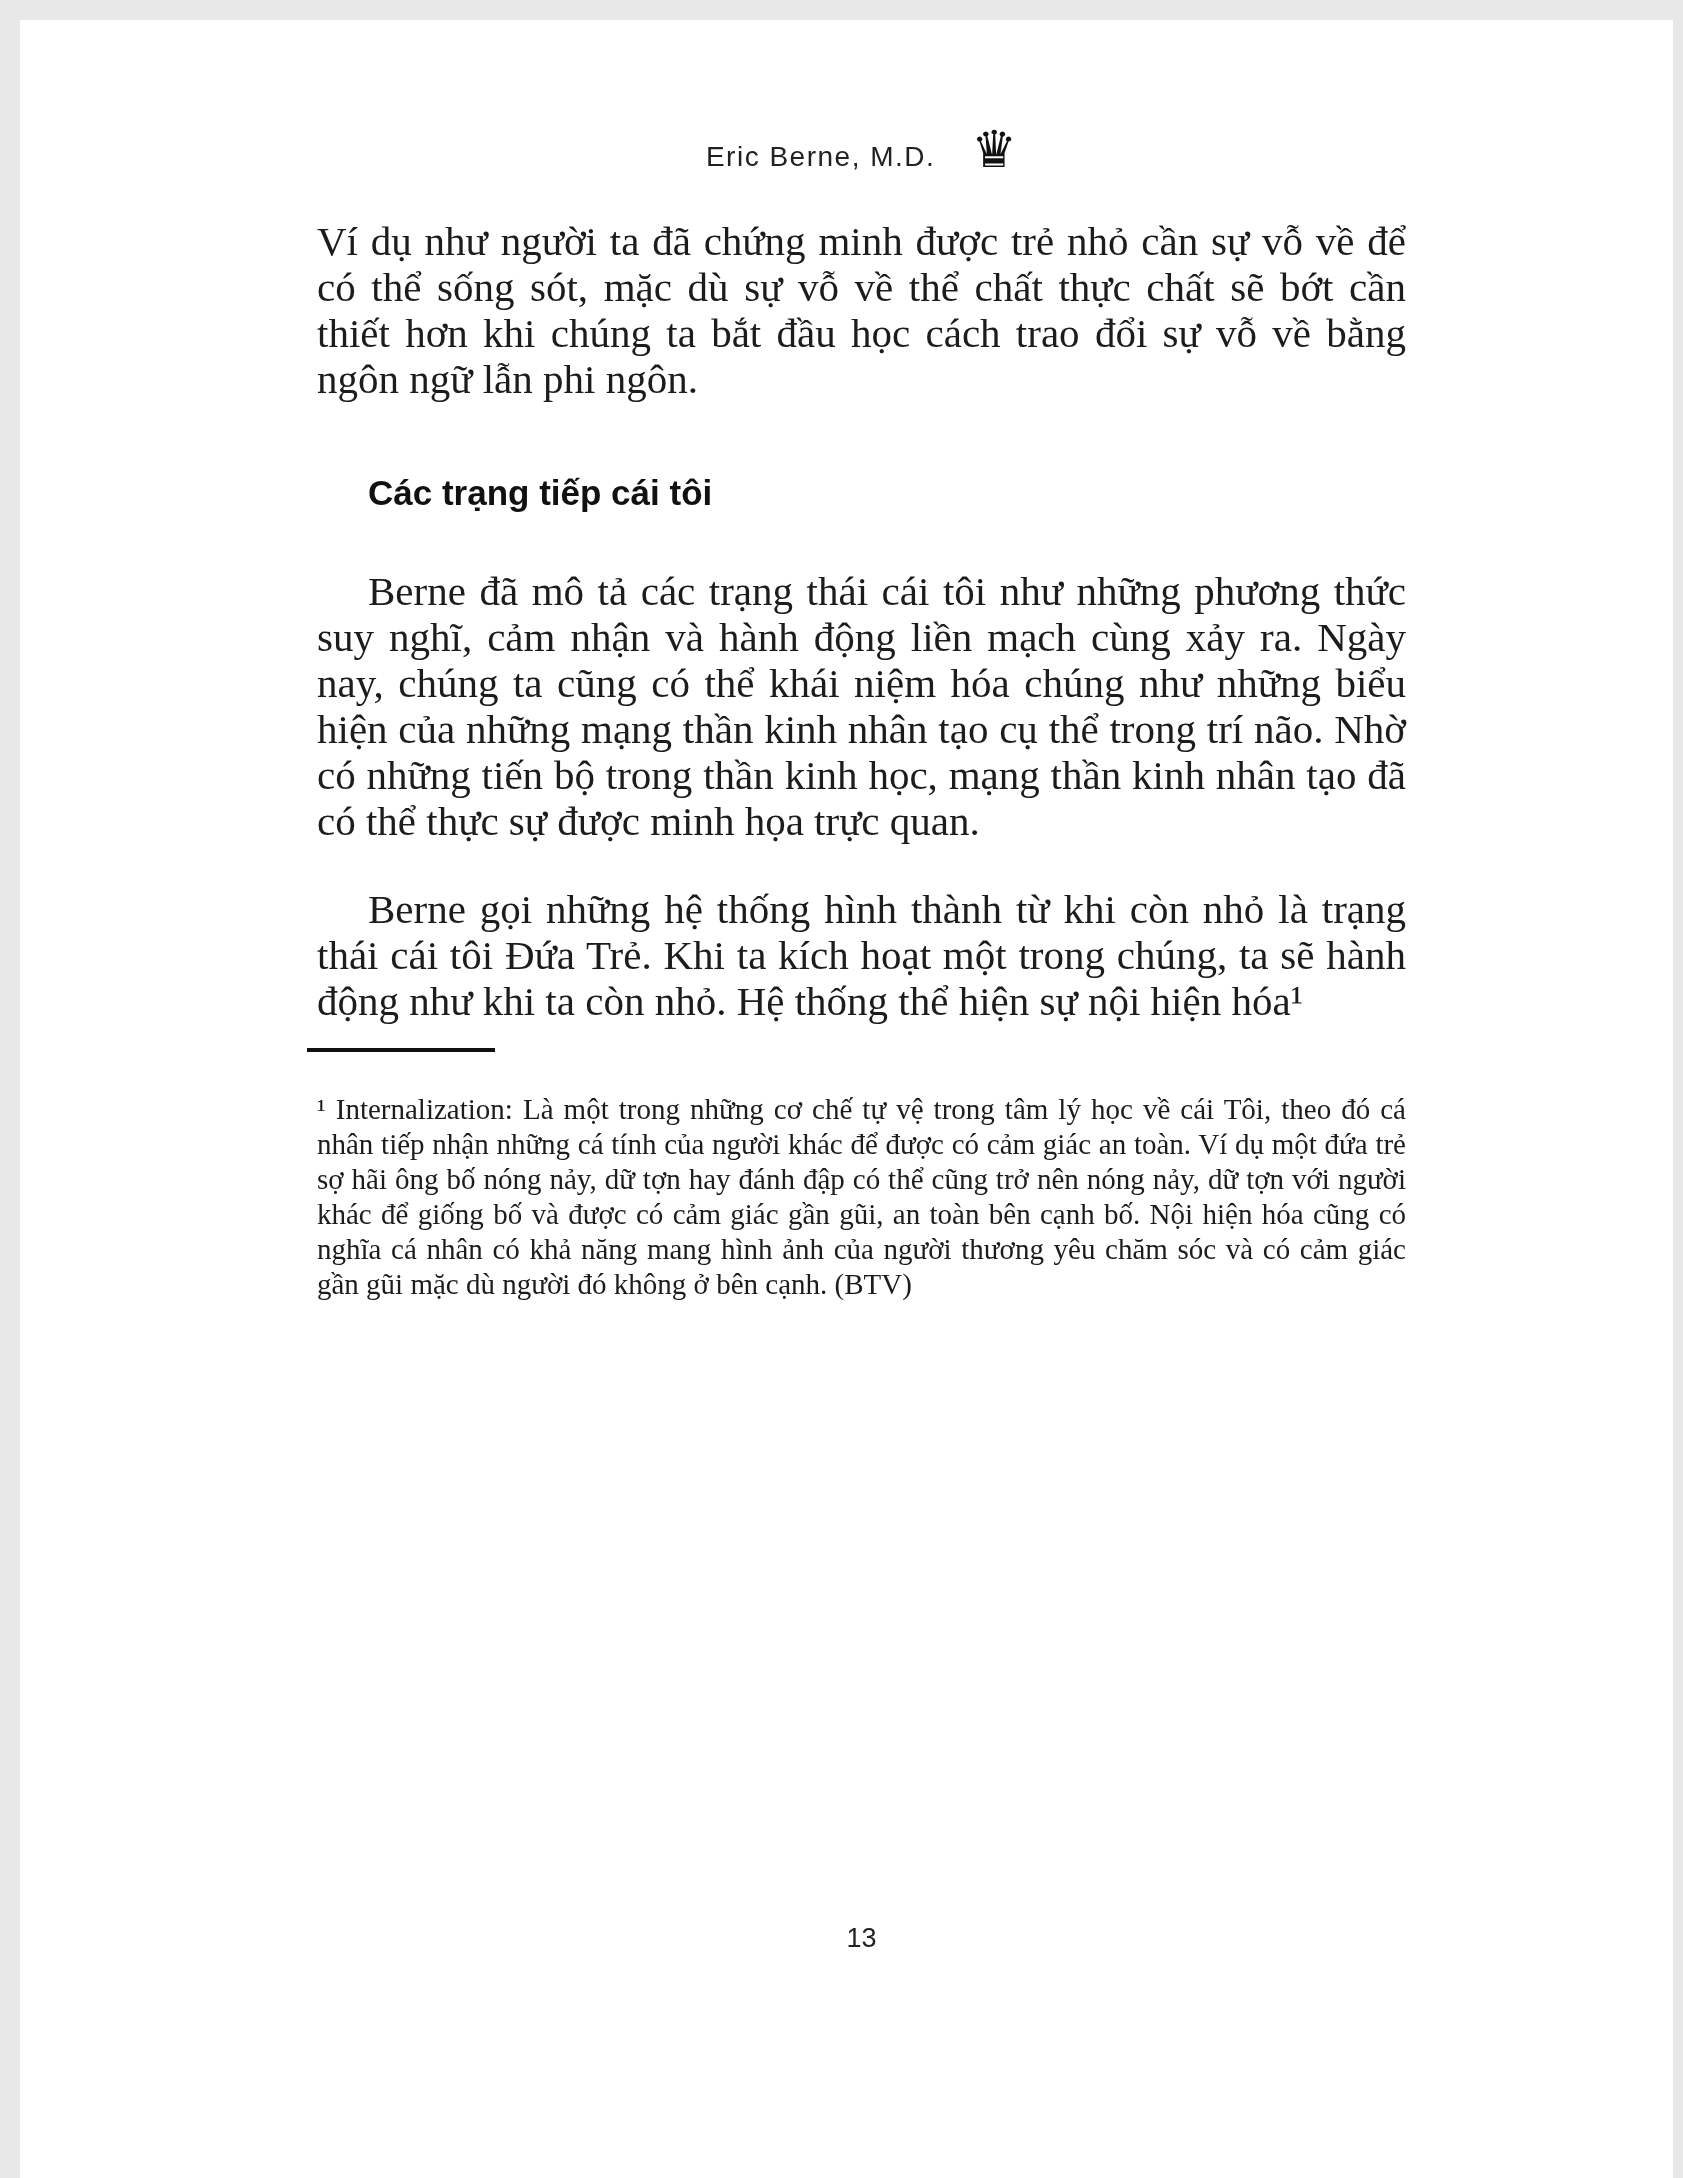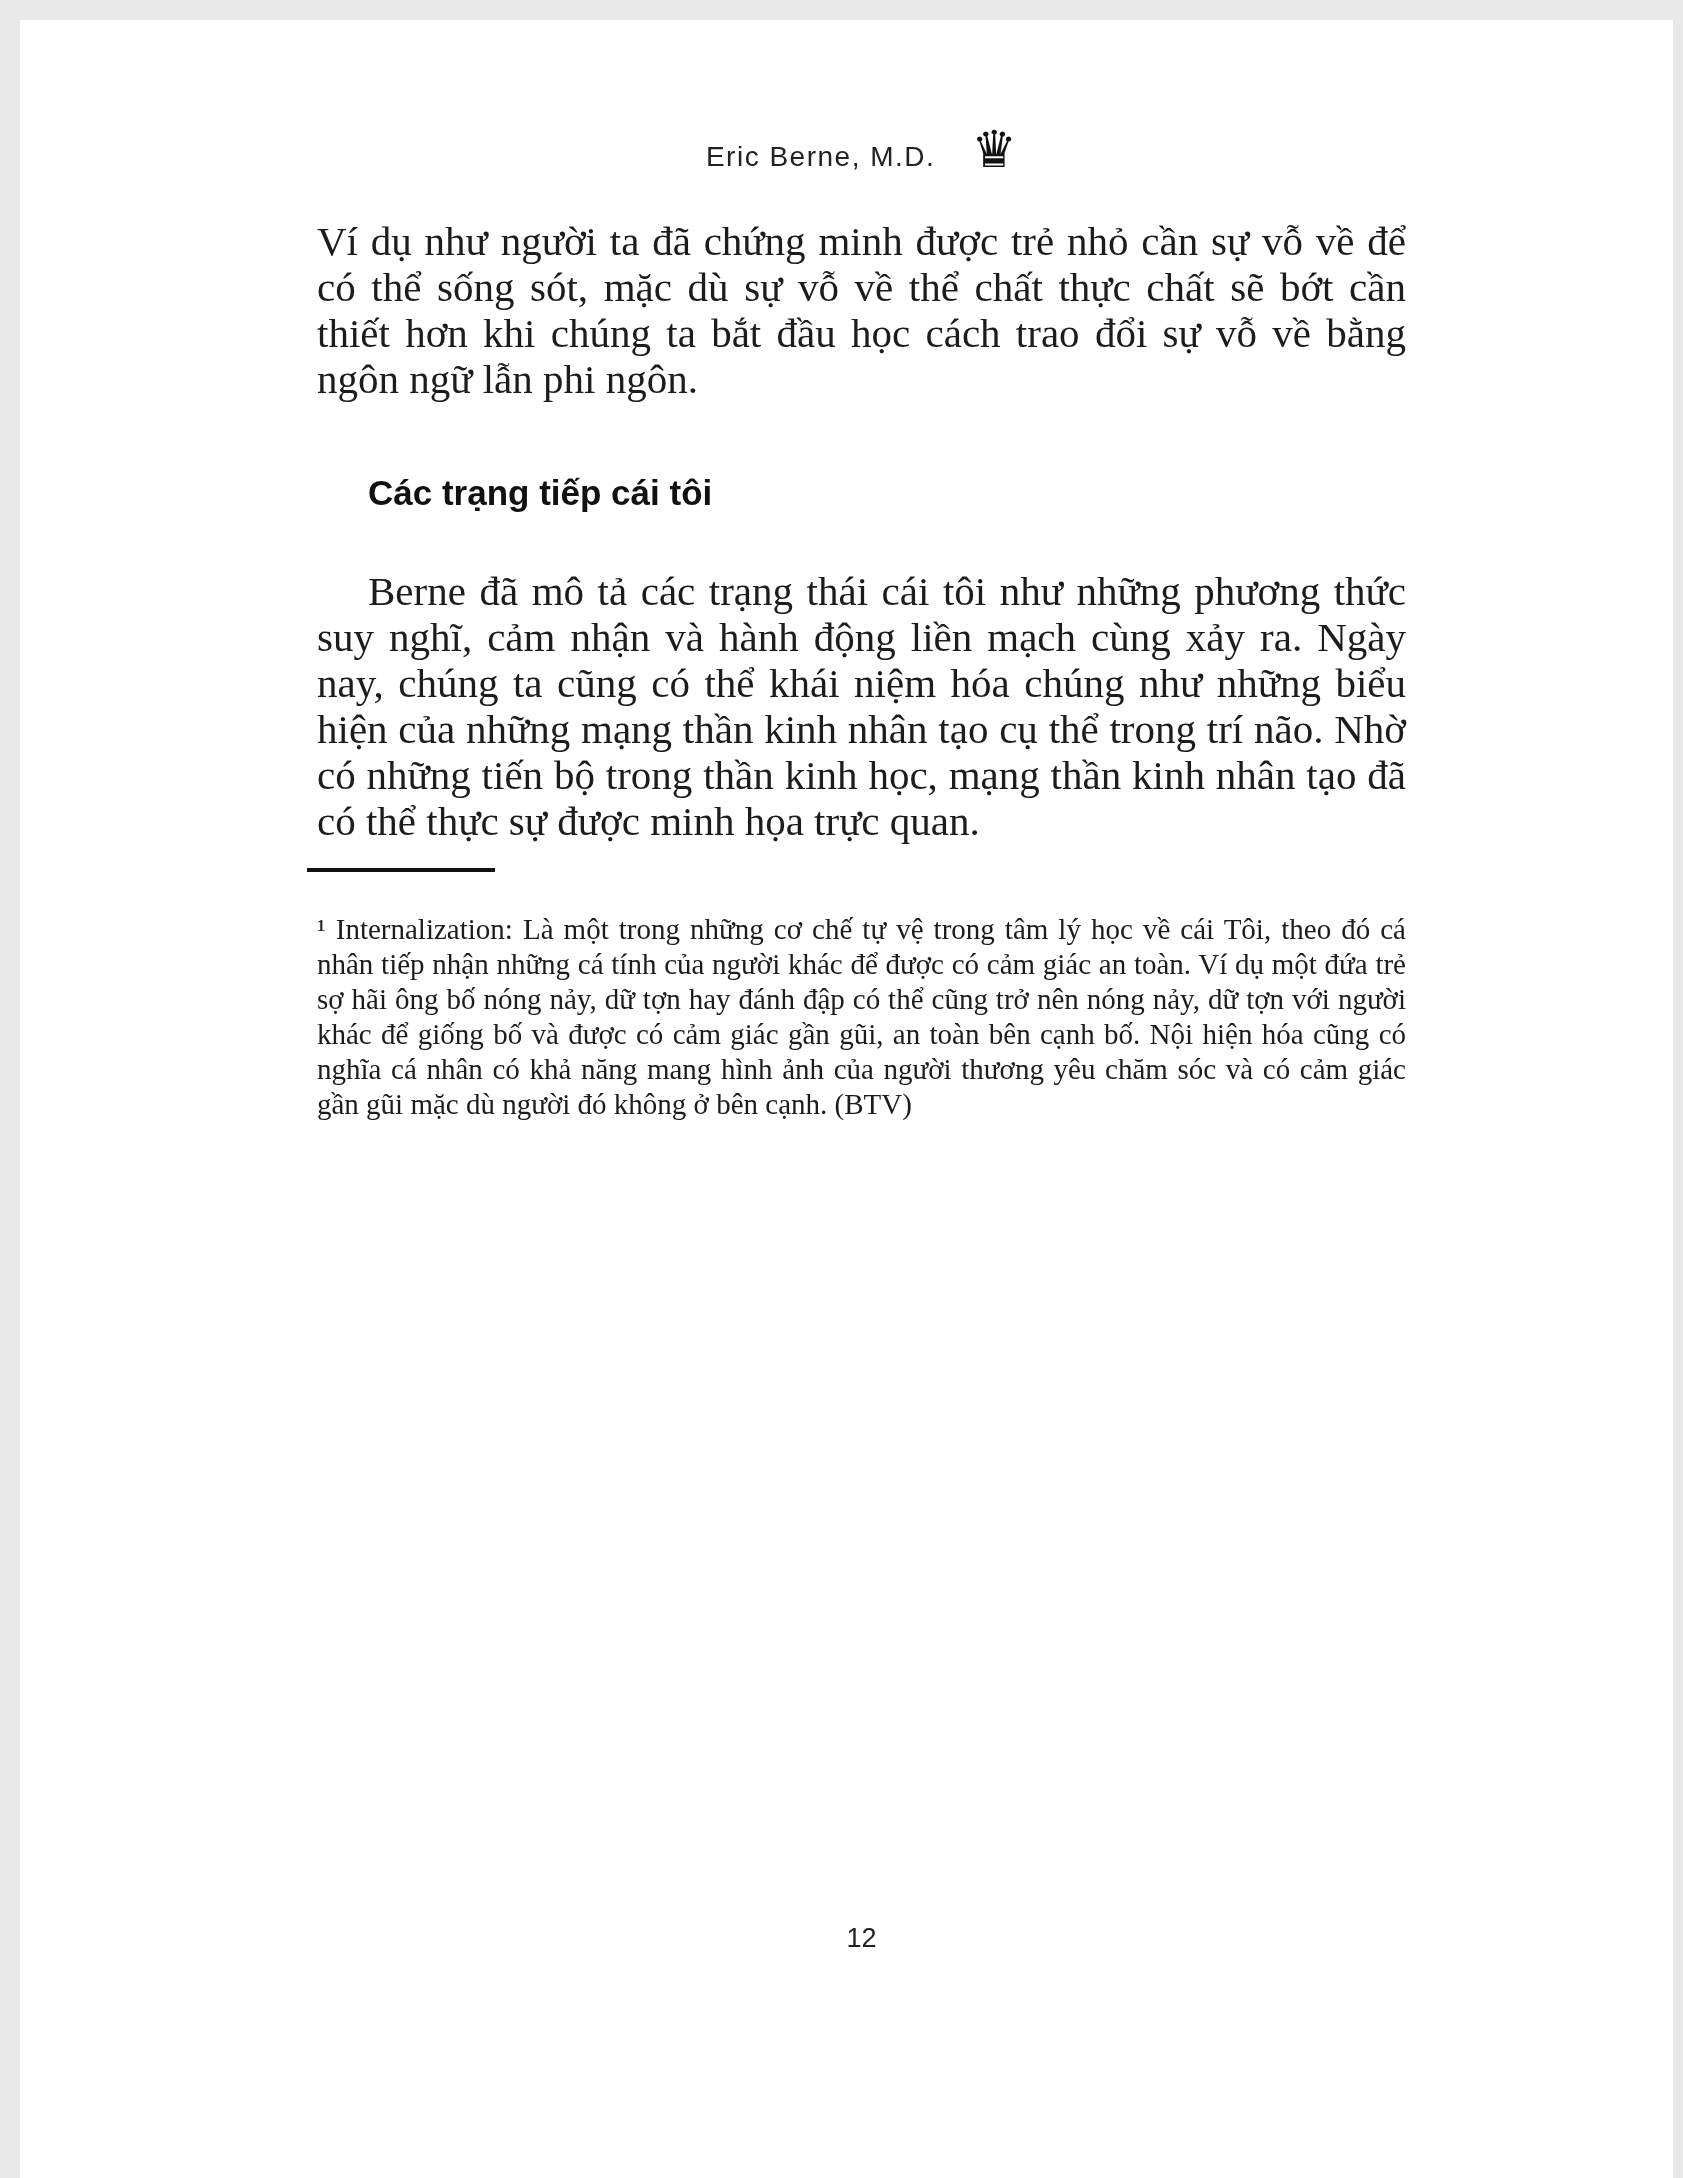--- a/index.html
+++ b/index.html
@@ -97,25 +97,26 @@
   </header>
 
   <main class="content">
 
     <p class="body-para para-1">Ví dụ như người ta đã chứng minh được trẻ nhỏ cần sự vỗ về để có thể sống sót, mặc dù sự vỗ về thể chất thực chất sẽ bớt cần thiết hơn khi chúng ta bắt đầu học cách trao đổi sự vỗ về bằng ngôn ngữ lẫn phi ngôn.</p>
 
     <h2 class="section-heading">Các trạng tiếp cái tôi</h2>
 
     <p class="body-para indent para-2">Berne đã mô tả các trạng thái cái tôi như những phương thức suy nghĩ, cảm nhận và hành động liền mạch cùng xảy ra. Ngày nay, chúng ta cũng có thể khái niệm hóa chúng như những biểu hiện của những mạng thần kinh nhân tạo cụ thể trong trí não. Nhờ có những tiến bộ trong thần kinh học, mạng thần kinh nhân tạo đã có thể thực sự được minh họa trực quan.</p>
 
+    <p class="body-para indent para-3">Berne gọi những hệ thống hình thành từ khi còn nhỏ là trạng thái cái tôi Đứa Trẻ. Khi ta kích hoạt một trong chúng, ta sẽ hành động như khi ta còn nhỏ. Hệ thống thể hiện sự nội hiện hóa¹</p>
 
     <div class="footnote-rule"></div>
 
     <p class="footnote">¹ Internalization: Là một trong những cơ chế tự vệ trong tâm lý học về cái Tôi, theo đó cá nhân tiếp nhận những cá tính của người khác để được có cảm giác an toàn. Ví dụ một đứa trẻ sợ hãi ông bố nóng nảy, dữ tợn hay đánh đập có thể cũng trở nên nóng nảy, dữ tợn với người khác để giống bố và được có cảm giác gần gũi, an toàn bên cạnh bố. Nội hiện hóa cũng có nghĩa cá nhân có khả năng mang hình ảnh của người thương yêu chăm sóc và có cảm giác gần gũi mặc dù người đó không ở bên cạnh. (BTV)</p>
 
   </main>
 
   <footer class="footer">
-    <span class="page-number">12</span>
+    <span class="page-number">13</span>
   </footer>
 
 </div>
 
 
 </body></html>

